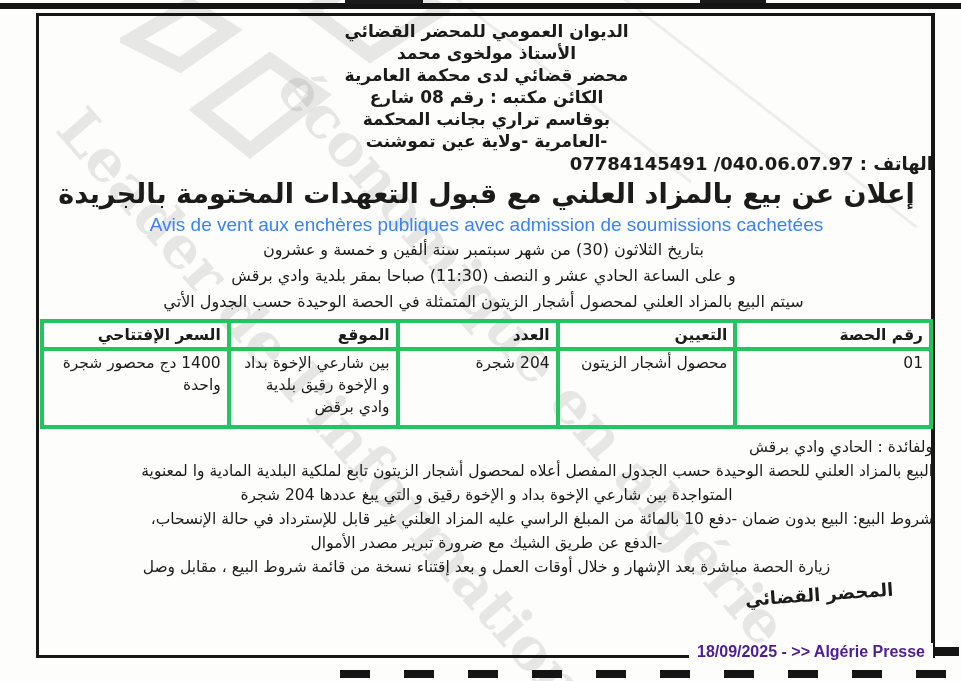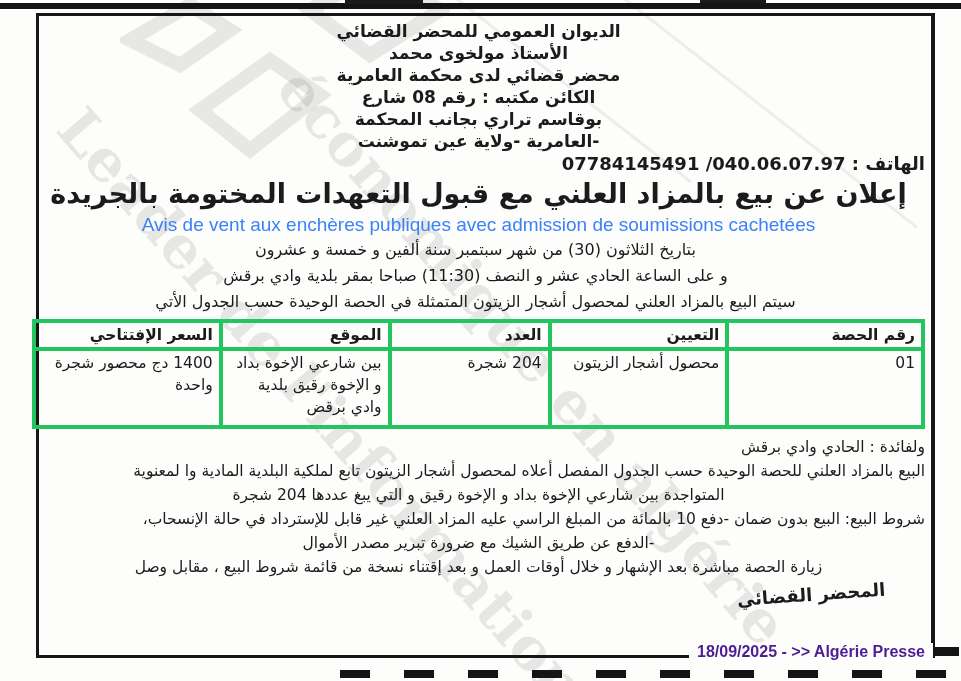--- a/index.html
+++ b/index.html
@@ -18,21 +18,21 @@
   
   .wm-text{position:absolute;color:rgba(90,90,90,0.14);font-size:58px;font-weight:bold;
            font-family:"DejaVu Serif","Liberation Serif",serif;white-space:nowrap;
            transform-origin:left top;pointer-events:none;}
   .wm1{left:95px;top:95px;transform:rotate(49deg);}
   .wm2{left:315px;top:55px;transform:rotate(49deg);}
   .wm-svg{position:absolute;left:120px;top:0px;pointer-events:none;}
   .wm-line{position:absolute;background:rgba(120,120,120,0.12);pointer-events:none;}
 
   
-  .content{position:absolute;left:32px;top:20px;width:893px;direction:rtl;}
+  .content{position:absolute;left:40px;top:20px;width:893px;direction:rtl;}
   .hdr-line{text-align:center;font-weight:bold;font-size:17px;line-height:22px;}
   .hdr-phone{font-weight:bold;font-size:18px;line-height:24px;padding-left:23px;}
   .title-ar{text-align:center;font-weight:bold;font-size:27px;line-height:32px;margin-top:2px;}
   .title-fr{direction:ltr;text-align:center;font-size:19px;line-height:24px;margin-top:3px;
             font-family:"Liberation Sans",sans-serif;color:#3b82f6;}
   .intro-line{text-align:center;font-size:16px;line-height:26px;padding-right:6px;}
 
   table.lots{border-collapse:collapse;width:100%;margin-top:4px;direction:rtl;}
   table.lots th,table.lots td{border:4px solid #22c55e;text-align:right;padding:1px 6px;}
   table.lots th{font-weight:bold;font-size:15.5px;height:22px;}

